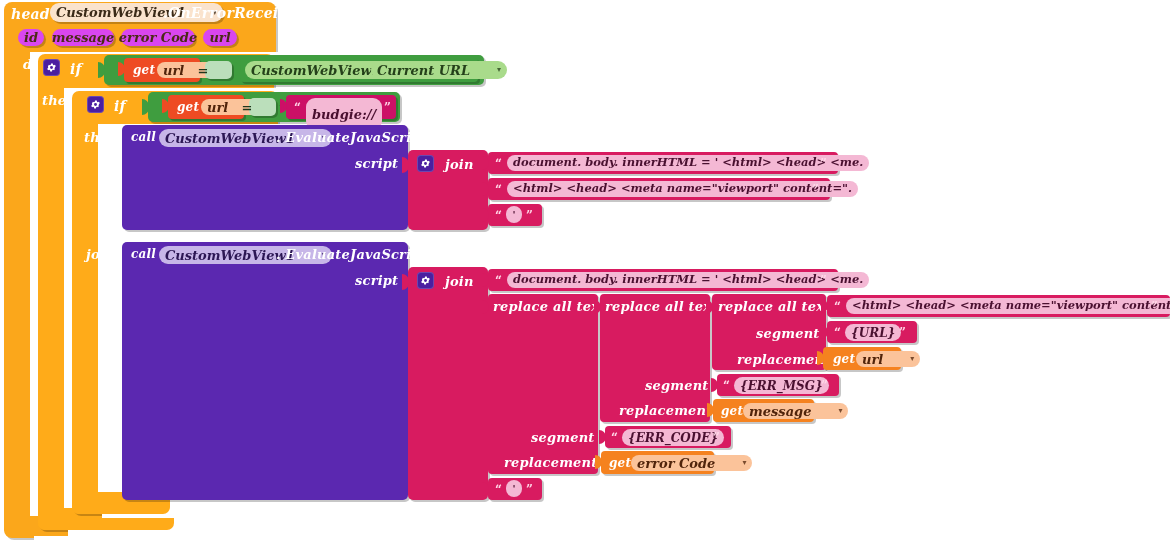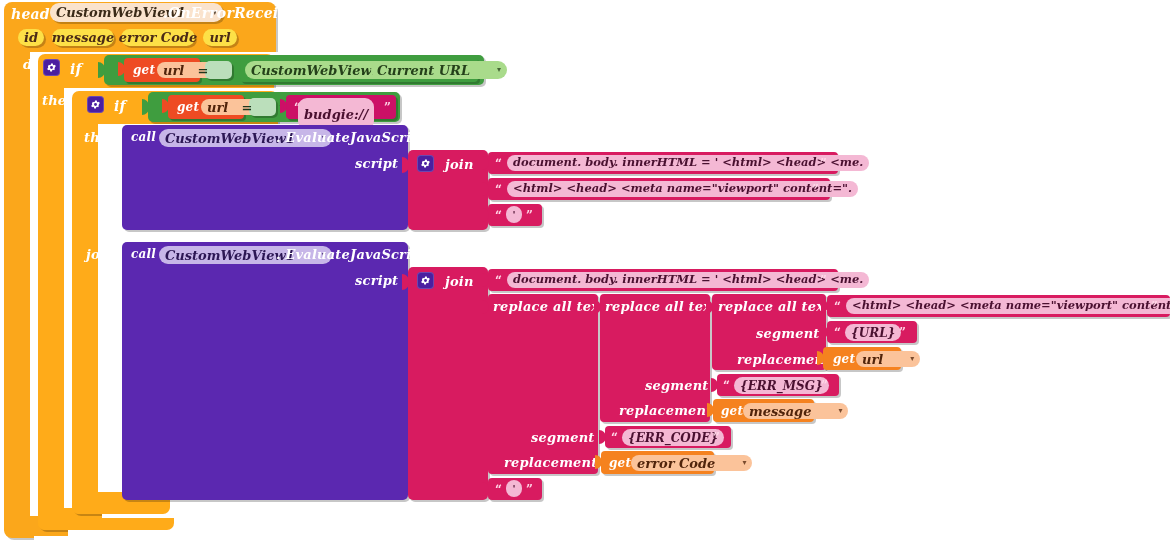--- a/index.html
+++ b/index.html
@@ -33,21 +33,21 @@
   .lbl.dark{color:#2b2b2b;}
   .lbl.sm{font-size:12px;}
 
   
   .field{
     position:absolute;border-radius:9px;white-space:nowrap;
     display:flex;align-items:center;justify-content:center;
     font-size:13px;line-height:1;color:#2b2b2b;
     padding:0 6px;box-sizing:border-box;gap:22px;
   }
-  .f-event   {background:#fde047;color:#4a2a16;}
+  .f-event   {background:#d946ef;color:#4a2a16;}
   .f-eventlt {background:#FAE3CD;color:#3a2a18;}
   .f-logic   {background:#A9DB8B;color:#24401a;}
   .f-logicop {background:#BBDFBB;color:#20361c;}
   .f-text    {background:#F4B8D4;color:#4a1030;}
   .f-var     {background:#FBC39A;color:#50240b;}
   .f-method  {background:#C7B6E8;color:#2c1754;}
 
   .caret{
     display:inline-block;margin-left:5px;font-size:8px;
     font-style:normal;opacity:.75;transform:translateY(-1px);
@@ -171,21 +171,21 @@
   </div>
 
   <div class="field f-logicop shadow" style="left:249px;top:98px;height:18px;width:27px;border-radius:5px;">
     <span>=</span>
     <span class="caret">▾</span>
   </div>
 
   <div class="blk c-text2 shadow" style="left:286px;top:95px;width:110px;height:24px;border-radius:4px;"></div>
   <div class="plug c-text2" style="left:280px;top:99px;height:14px;"></div>
   <div class="q" style="left:294px;top:102px;">“</div>
-  <div class="field f-text" style="left:298px;top:98px;height:32px;">
+  <div class="field f-text" style="left:306px;top:98px;height:32px;">
       <span>budgie://</span>
     </div>
   <div class="q" style="left:384px;top:102px;">”</div>
 
   <div class="blk c-method shadow" style="left:122px;top:125px;width:286px;height:105px;border-radius:5px;"></div>
   <div class="lbl sm" style="left:131px;top:131px;">call</div>
   <div class="field f-method" style="left:159px;top:129px;height:18px;">
     <span>CustomWebView1</span>
     <span class="caret">▾</span>
   </div>

